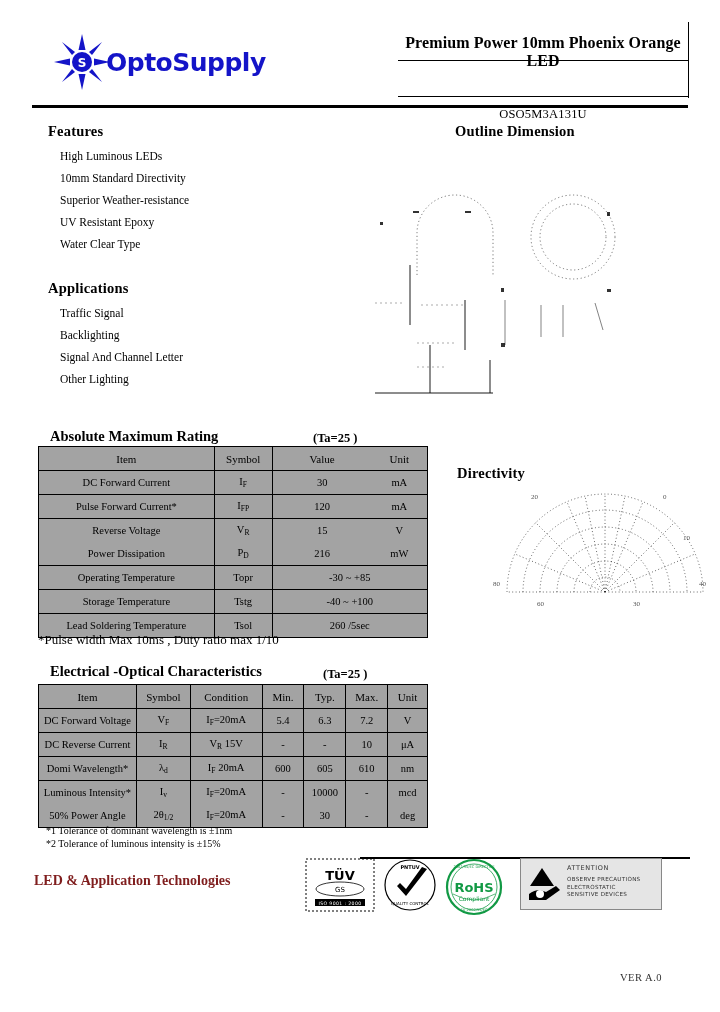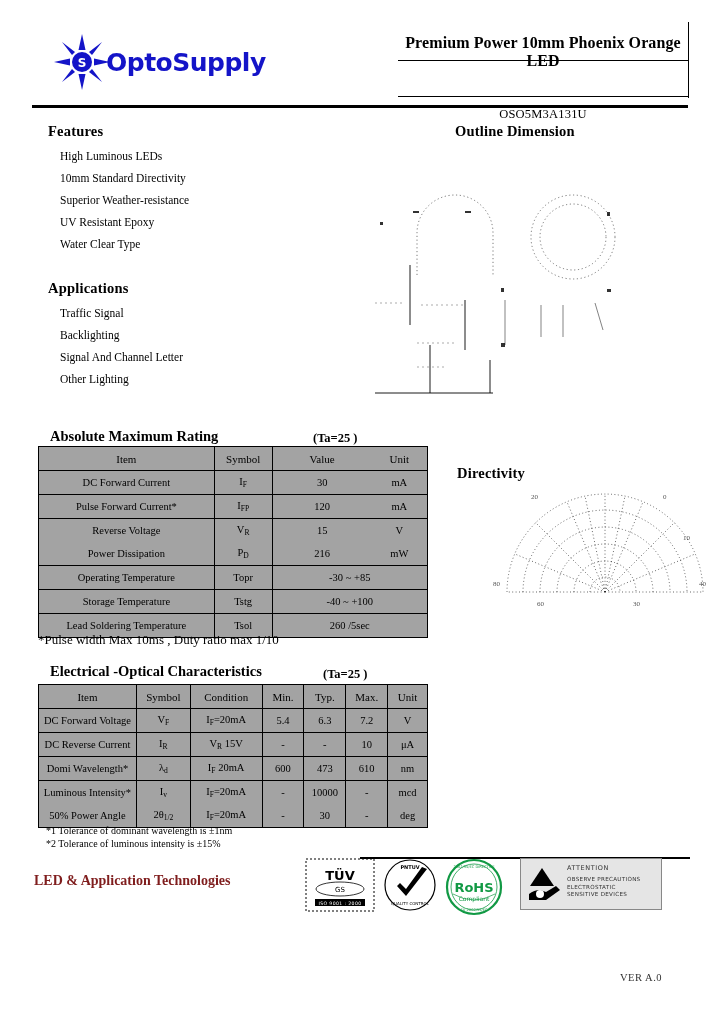--- a/index.html
+++ b/index.html
@@ -510,21 +510,21 @@
         <td>-</td>
         <td>-</td>
         <td>10</td>
         <td>μA</td>
       </tr>
       <tr>
         <td class="item-cell">Domi Wavelength*</td>
         <td><span>λ</span><span class="sub">d</span></td>
         <td><span>I</span><span class="sub">F</span><span>  20mA</span></td>
         <td>600</td>
-        <td>473</td>
+        <td>605</td>
         <td>610</td>
         <td>nm</td>
       </tr>
       <tr>
         <td class="item-cell nb">Luminous Intensity*</td>
         <td class="nb"><span>I</span><span class="sub">v</span></td>
         <td class="nb"><span>I</span><span class="sub">F</span><span>=20mA</span></td>
         <td class="nb">-</td>
         <td class="nb">10000</td>
         <td class="nb">-</td>

